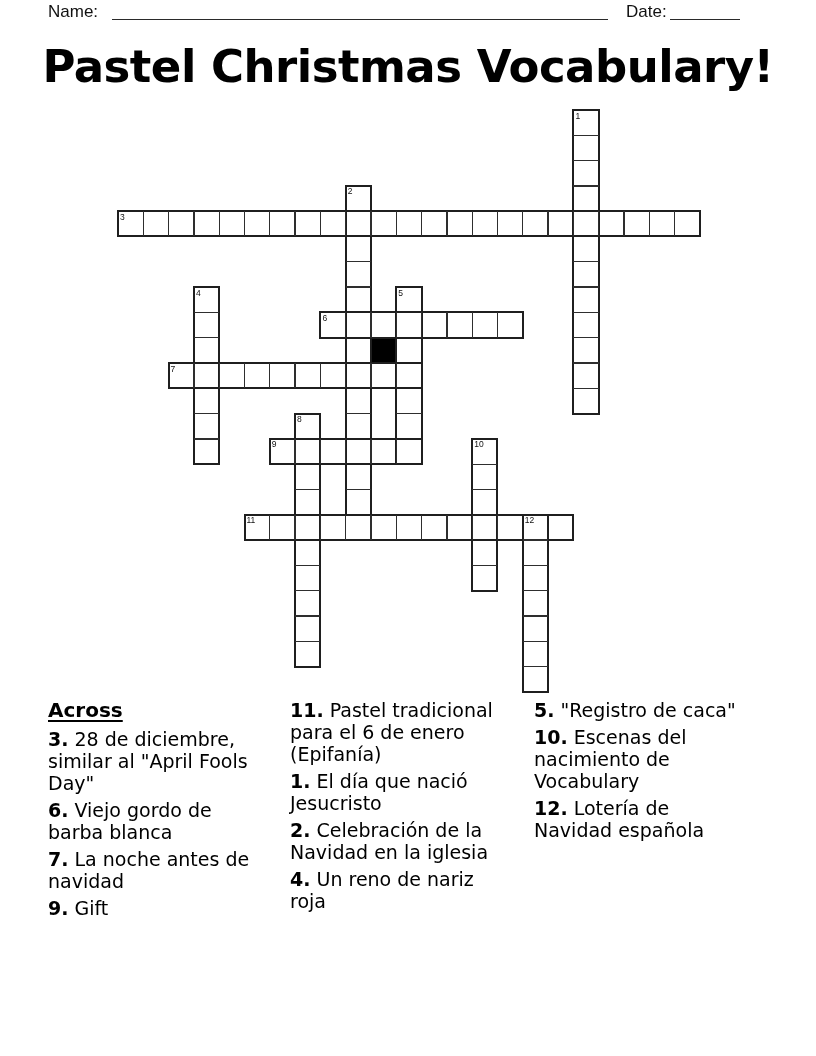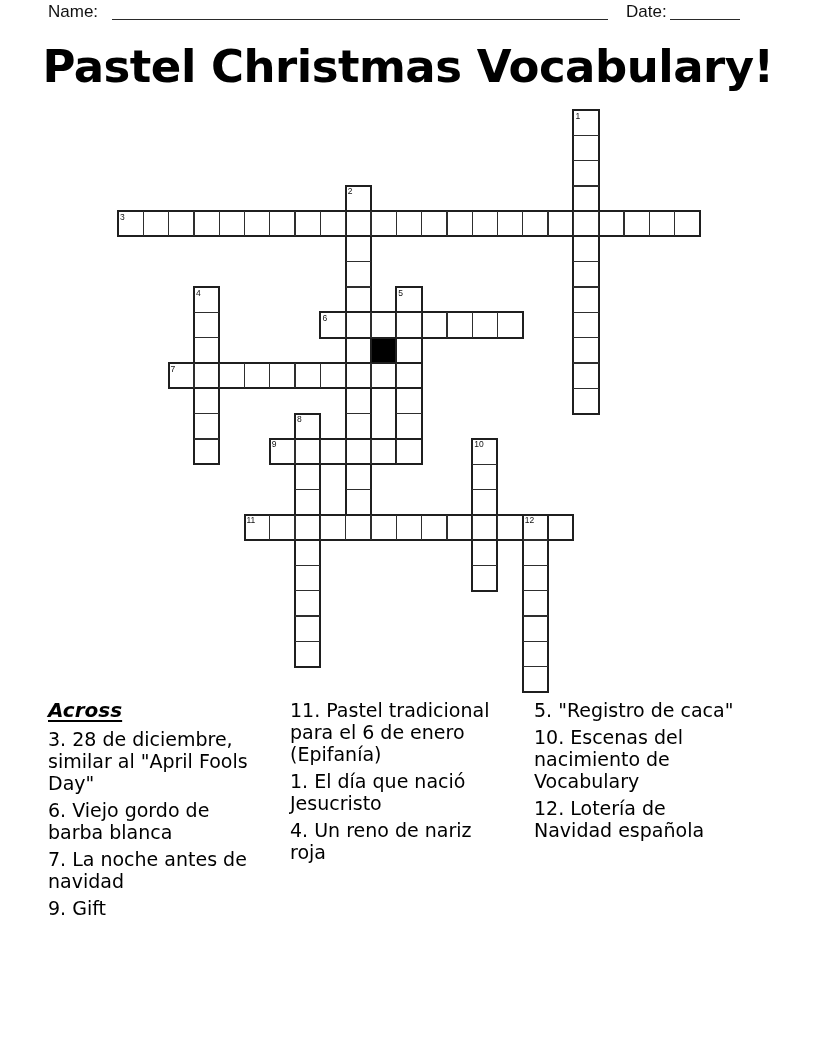--- a/index.html
+++ b/index.html
@@ -29,23 +29,23 @@
   .cell-num{position:absolute;font-size:8.5px;line-height:9px;color:#111;
             font-family:"Liberation Sans",sans-serif;}
 
   
   #clues{position:absolute;left:0;top:0;width:816px;height:1056px;}
   .clue-col{position:absolute;top:699px;font-size:19px;line-height:22px;}
   .clue-col-1{left:48px;width:214px;}
   .clue-col-2{left:290px;width:222px;}
   .clue-col-3{left:534px;width:212px;}
   .clue-header{font-size:20px;font-weight:bold;text-decoration:underline;
-               text-decoration-thickness:2px;text-underline-offset:3px;margin:0 0 7px 0;font-style:italic;}
+               text-decoration-thickness:2px;text-underline-offset:3px;margin:0 0 7px 0;}
   .clue{margin:0 0 5px 0;}
-  .clue-num{font-weight:normal;}
+  .clue-num{font-weight:bold;}
 </style>
 </head>
 <body>
 
 <div class="page">
 
   <span class="field-label name-label">Name:</span>
   <div class="write-line name-line"></div>
 
   <span class="field-label date-label">Date:</span>
@@ -195,20 +195,21 @@
       <div class="clue-col clue-col-1">
         <div class="clue-header">Across</div>
         <div class="clue"><span class="clue-num">3.</span> <span class="clue-text">28 de diciembre, similar al "April Fools Day"</span></div>
         <div class="clue"><span class="clue-num">6.</span> <span class="clue-text">Viejo gordo de barba blanca</span></div>
         <div class="clue"><span class="clue-num">7.</span> <span class="clue-text">La noche antes de navidad</span></div>
         <div class="clue"><span class="clue-num">9.</span> <span class="clue-text">Gift</span></div>
       </div>
       <div class="clue-col clue-col-2">
         <div class="clue"><span class="clue-num">11.</span> <span class="clue-text">Pastel tradicional para el 6 de enero (Epifanía)</span></div>
         <div class="clue"><span class="clue-num">1.</span> <span class="clue-text">El día que nació Jesucristo</span></div>
+        <div class="clue"><span class="clue-num">2.</span> <span class="clue-text">Celebración de la Navidad en la iglesia</span></div>
         <div class="clue"><span class="clue-num">4.</span> <span class="clue-text">Un reno de nariz roja</span></div>
       </div>
       <div class="clue-col clue-col-3">
         <div class="clue"><span class="clue-num">5.</span> <span class="clue-text">"Registro de caca"</span></div>
         <div class="clue"><span class="clue-num">10.</span> <span class="clue-text">Escenas del nacimiento de Vocabulary</span></div>
         <div class="clue"><span class="clue-num">12.</span> <span class="clue-text">Lotería de Navidad española</span></div>
       </div>
     </div>
 
 </div>

